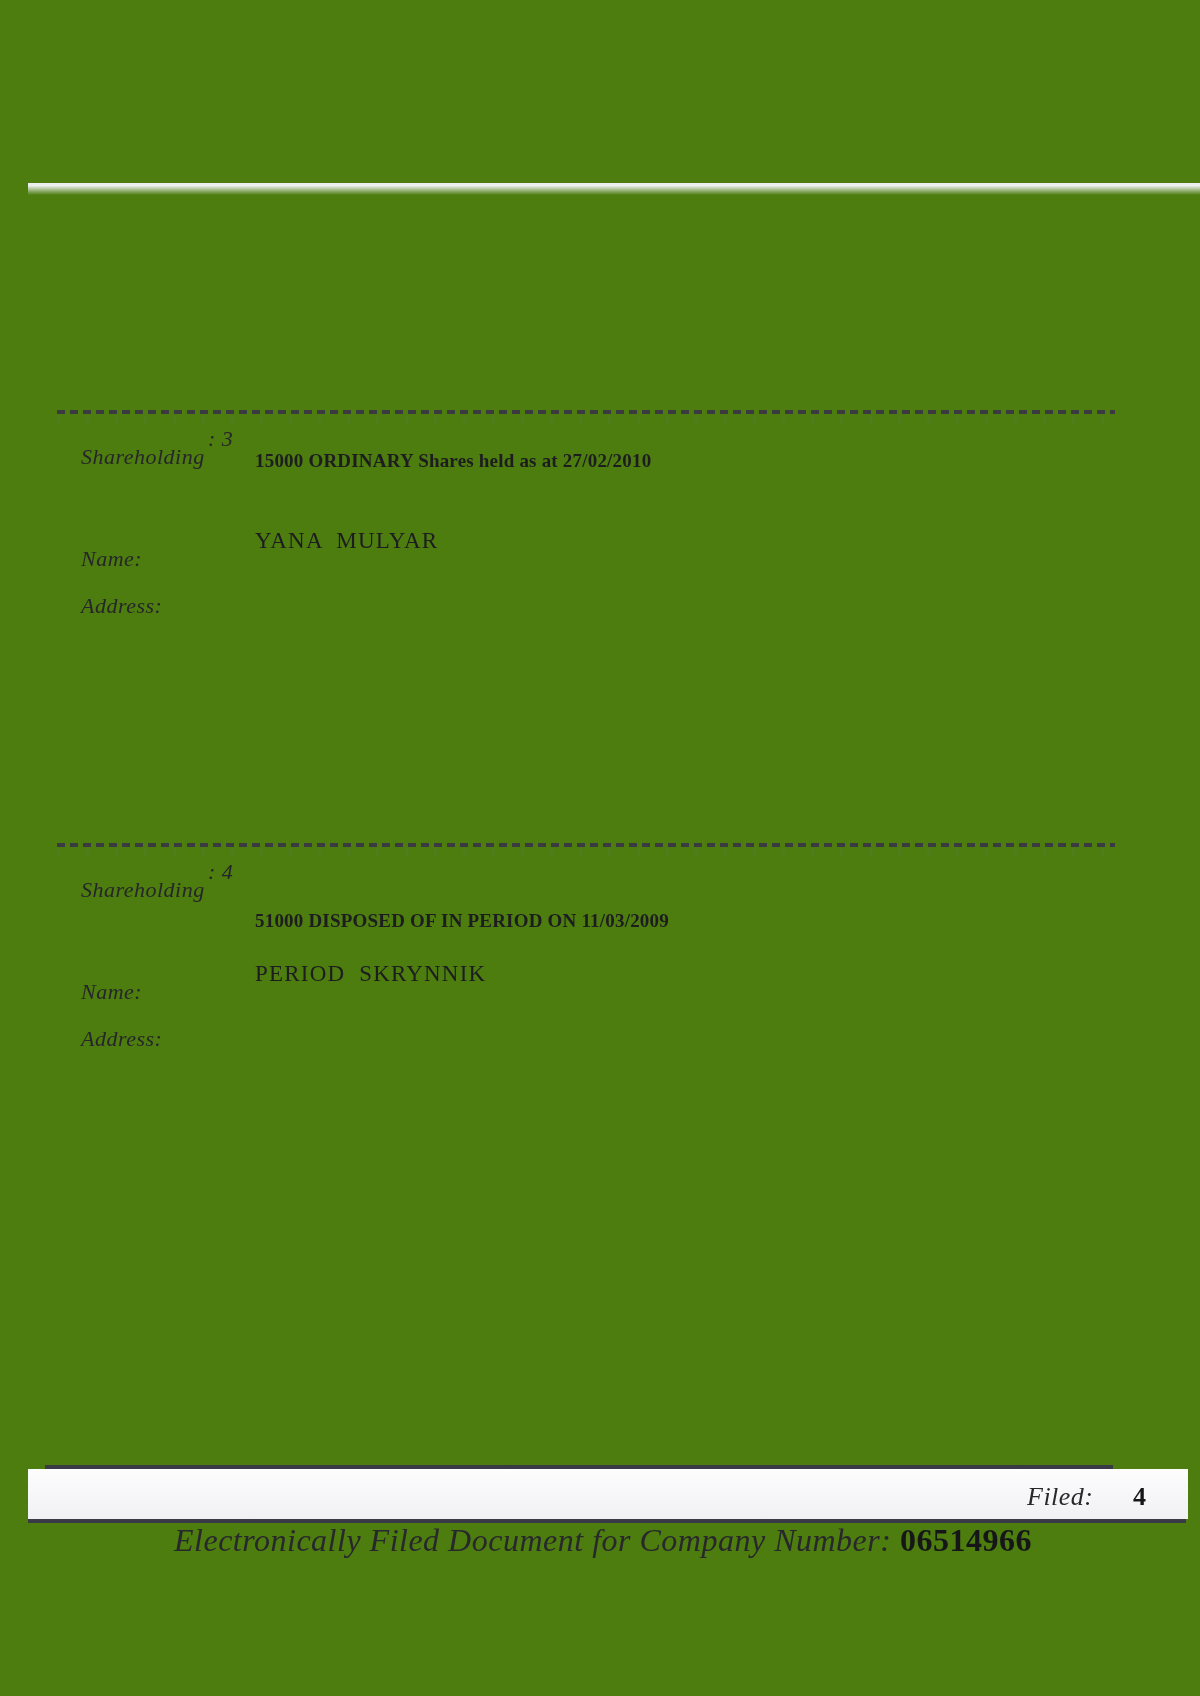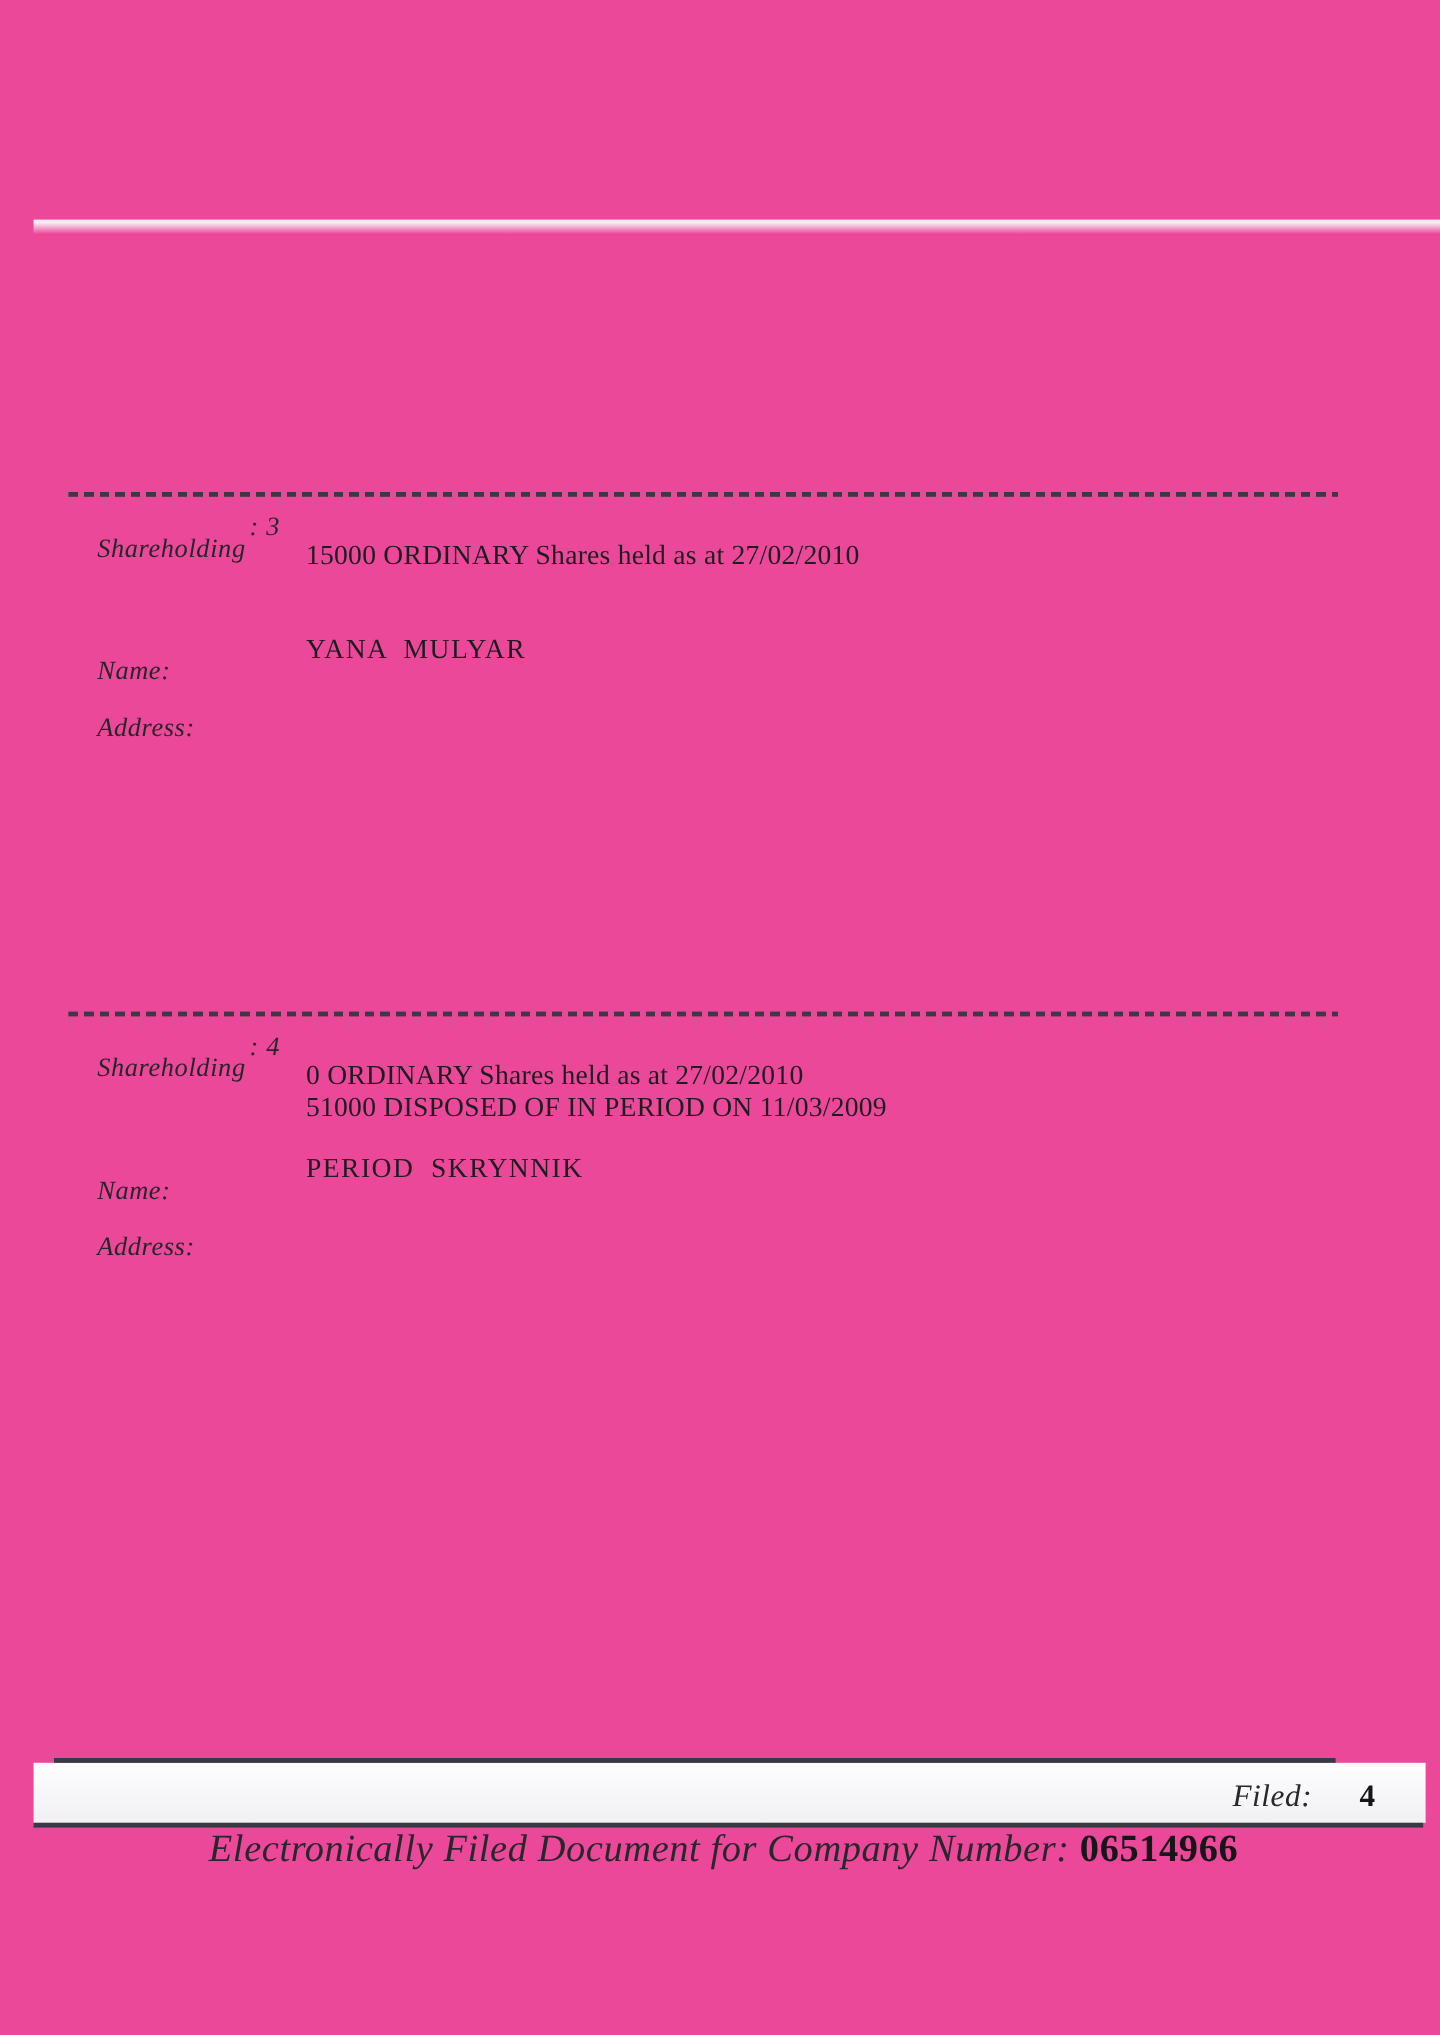--- a/index.html
+++ b/index.html
@@ -11,21 +11,21 @@
     height: 1696px;
     background: #fdfeff;
     font-family: "Liberation Serif", "DejaVu Serif", serif;
     color: #1f1f22;
     overflow: hidden;
     position: relative;
   }
   .page {
     position: absolute;
     inset: 0;
-    background: #ec4899;
+    background: #4d7c0f;
   }
   
   .page-edge {
     position: absolute;
     top: 183px;
     left: 28px;
     right: 0;
     height: 2px;
     background: #eaedf0;
   }
@@ -86,22 +86,22 @@
   }
   .holding .num {
     position: absolute;
     left: 151px;
     top: 0;
   }
   .bold-line {
     position: absolute;
     left: 198px;
     width: 860px;
-    font-weight: 400;
-    font-size: 23px;
+    font-weight: 700;
+    font-size: 19px;
     letter-spacing: 0.2px;
     color: #1d1d20;
     white-space: pre;
   }
   .line1 { top: 40px; }
   .line2 { top: 67px; }
   .name-value {
     position: absolute;
     left: 198px;
     top: 0;
@@ -187,21 +187,20 @@
       <span class="it">Address:</span>
     </div>
   </section>
 
   <section class="holding s2">
     <div class="dashes"></div>
     <div class="row label-row">
       <span class="it">Shareholding</span>
       <span class="it num">: 4</span>
     </div>
-    <div class="bold-line line1">0 ORDINARY Shares held as at 27/02/2010</div>
     <div class="bold-line line2">51000 DISPOSED OF IN PERIOD ON 11/03/2009</div>
     <div class="row name-row">
       <span class="it">Name:</span>
       <span class="name-value">PERIOD  SKRYNNIK</span>
     </div>
     <div class="row addr-row">
       <span class="it">Address:</span>
     </div>
   </section>
 

